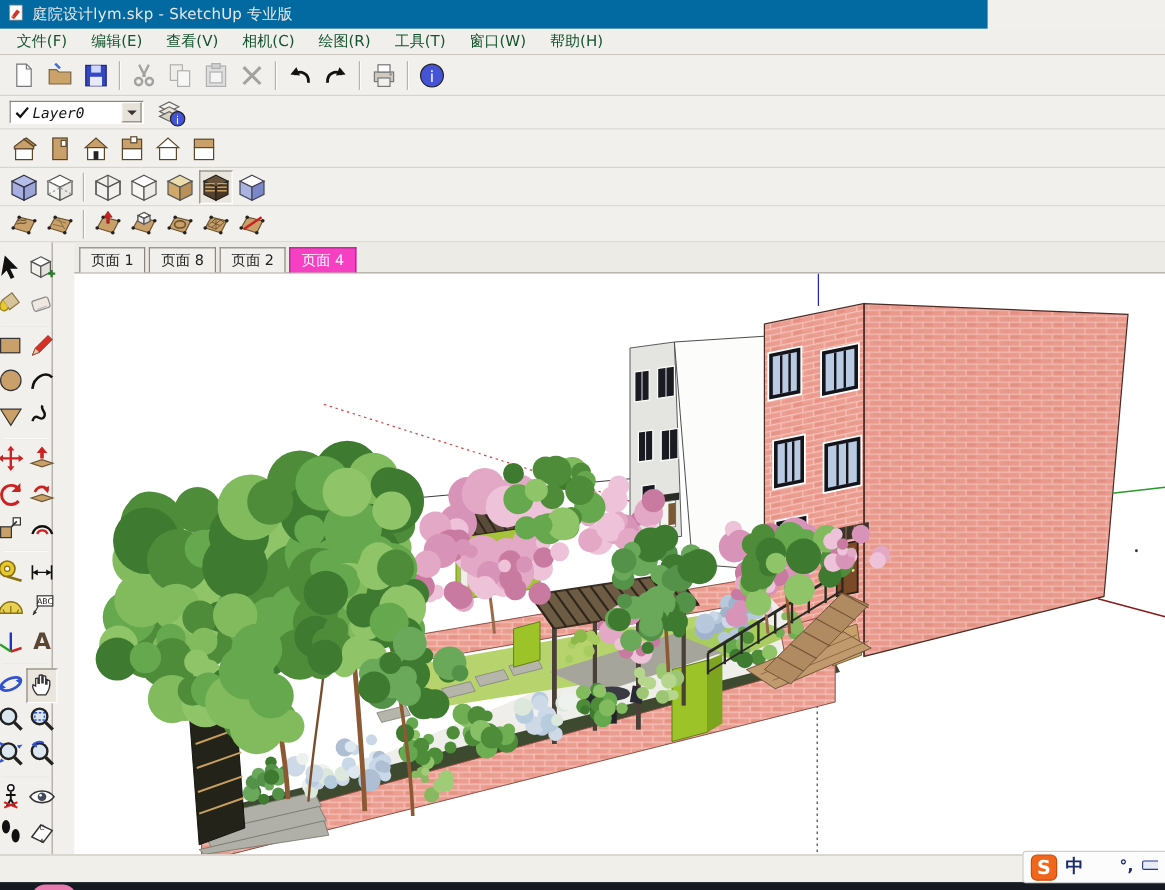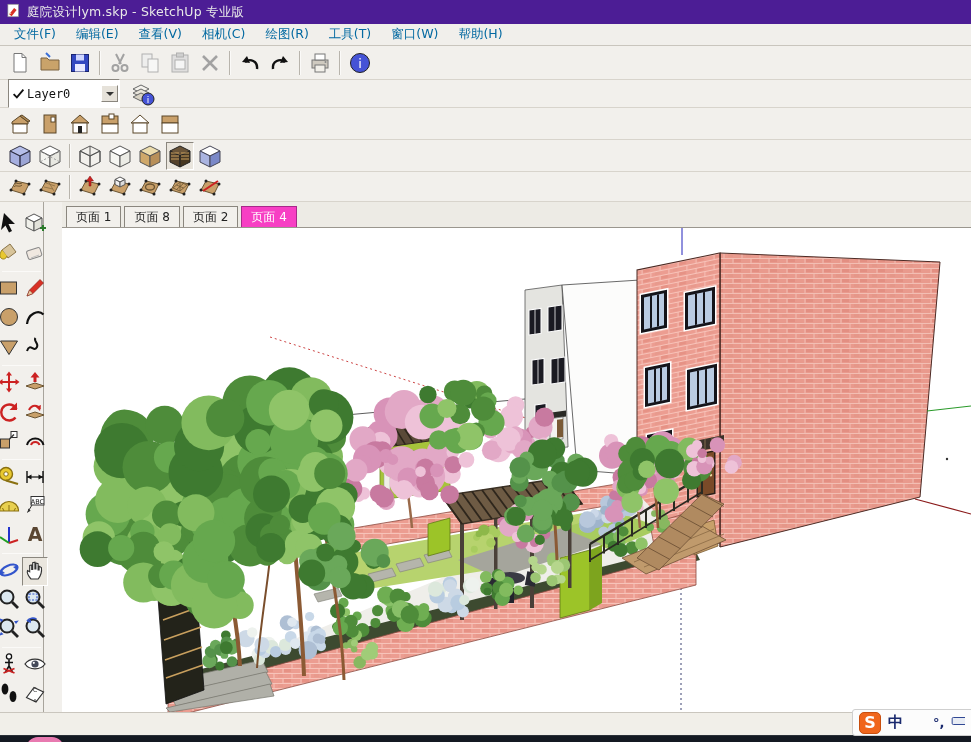--- a/index.html
+++ b/index.html
@@ -1,41 +1,41 @@
 <!DOCTYPE html>
 <html><head>
 <meta charset="utf-8">
 <style>
   html,body{margin:0;padding:0;background:#555;}
   *{box-sizing:border-box;font-family:"DejaVu Sans",sans-serif;}
   #app{position:relative;width:971px;height:742px;background:#f2f0ec;overflow:hidden;}
 
   
-  #titlebar{position:absolute;left:0;top:0;width:971px;height:24px;background:#4c1d95;display:flex;align-items:center;padding-left:6px;}
+  #titlebar{position:absolute;left:0;top:0;width:823px;height:24px;background:#0369a1;display:flex;align-items:center;padding-left:6px;}
   #titlebar .ttxt{color:#e8e8e8;font-size:12.5px;margin-left:6px;letter-spacing:.2px;}
 
   
   #menubar{position:absolute;left:0;top:24px;width:971px;height:22px;background:#f1efeb;border-bottom:1px solid #c9c5bd;display:flex;align-items:center;padding-left:4px;}
-  .mitem{font-size:12.5px;color:#0369a1;padding:2px 10px;cursor:default;}
+  .mitem{font-size:12.5px;color:#14532d;padding:2px 10px;cursor:default;}
 
   
   .tbrow{position:absolute;left:0;width:971px;background:#f2f0ec;border-bottom:1px solid #d8d4cc;display:flex;align-items:center;padding-left:5px;}
   #tb-standard{top:46px;height:34px;}
   #tb-layers{top:80px;height:28px;}
   #tb-views{top:108px;height:32px;}
   #tb-styles{top:140px;height:32px;}
   #tb-sandbox{top:172px;height:30px;}
   .tbtn{width:28px;height:28px;display:flex;align-items:center;justify-content:center;border:1px solid transparent;margin:0 1px;}
   .tbtn.pressed{border-color:#8a867e #ffffff #ffffff #8a867e;background:#eae6de;}
   .tbtn.disabled{opacity:.9;}
   .tbtn svg{display:block;}
   .vsep{width:2px;height:24px;border-left:1px solid #b8b4ac;border-right:1px solid #fbfaf8;margin:0 4px;}
 
   
-  #layercombo{display:flex;align-items:center;height:29px;border:1px solid;border-color:#8a867e #fff #fff #8a867e;background:#fff;width:112px;margin-left:3px;}
+  #layercombo{display:flex;align-items:center;height:19px;border:1px solid;border-color:#8a867e #fff #fff #8a867e;background:#fff;width:112px;margin-left:3px;font-style:italic;}
   #layercombo .chk{width:18px;display:flex;justify-content:center;}
   #layercombo .lyrname{flex:1;font-size:12px;color:#111;font-family:"DejaVu Sans Mono",monospace;}
   #layercombo .drop{width:17px;height:17px;background:#e6e2da;border:1px solid;border-color:#fff #8a867e #8a867e #fff;display:flex;align-items:center;justify-content:center;margin-right:1px;}
   #layercombo .drop:after{content:"";border:4px solid transparent;border-top-color:#333;margin-top:4px;}
 
   
   #tabstrip{position:absolute;left:62px;top:202px;width:909px;height:26px;background:#edebe5;border-bottom:1px solid #9a968e;display:flex;align-items:flex-end;padding:0 12px 0 4px;}
   .tab{height:21px;font-size:12px;color:#222;background:#f2f0ec;border:1px solid #8a867e;border-bottom:none;padding:2px 9px 0 9px;margin-right:3px;white-space:nowrap;}
   .tab.active{color:#fff;border-color:#a8288a;}
 

